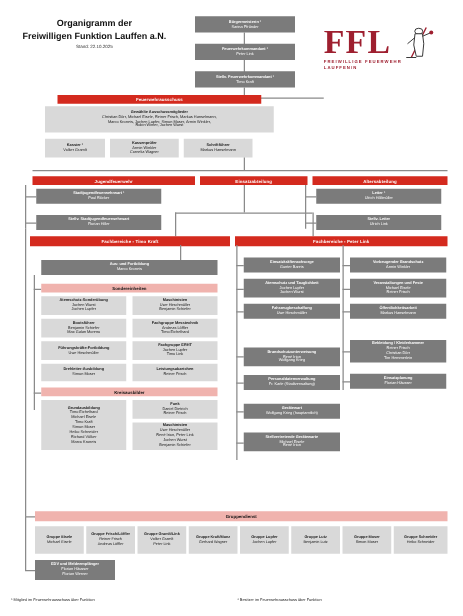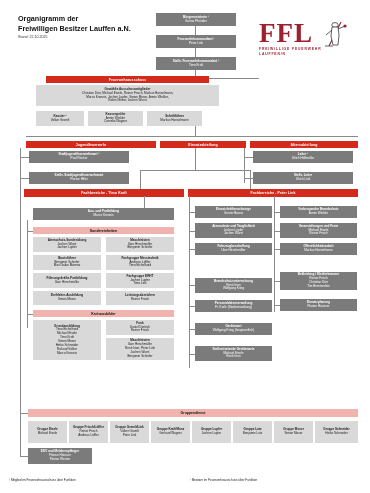--- a/index.html
+++ b/index.html
@@ -65,21 +65,21 @@
     align-items: center;
     justify-content: center;
   }
 
   
   .ln { position: absolute; background: #8a8a8a; }
   .lnv { width: 0.5px; }
   .lnh { height: 0.5px; }
 
   
-  #title-block { position: absolute; left: 18px; top: 14px; }
+  #title-block { position: absolute; left: 18px; top: 14px; text-align: center; }
   #title-block .t1 {
     font-size: 7.2px; font-weight: bold; color: #111; line-height: 1.32;
   }
   #title-block .t2 { font-size: 3.6px; color: #333; margin-top: 2px; }
 
   
   #logo { position: absolute; left: 257px; top: 10px; width: 100px; height: 46px; }
   #logo .ffl {
     font-family: "Liberation Serif", serif;
     font-size: 27px; font-weight: bold; color: #9e1f2f;
@@ -101,21 +101,21 @@
   .grp { font-size: 3.05px; }
 </style>
 </head>
 <body>
 
 <div class="canvas">
 
   <div id="title-block">
     <div class="t1">
       <div>Organigramm der</div>
-      <div>Freiwilligen Besitzer Lauffen a.N.</div>
+      <div>Freiwilligen Funktion Lauffen a.N.</div>
     </div>
     <div class="t2">Stand: 22.10.2025</div>
   </div>
 
   <div id="logo">
     <div class="ffl">FFL</div>
     <div class="sub1">FREIWILLIGE FEUERWEHR</div>
     <div class="sub2">LAUFFEN/N</div>
     <svg class="fig" width="34" height="34" viewBox="0 0 34 34">
       <g stroke="#3a3a3a" stroke-width="0.8" fill="none">

